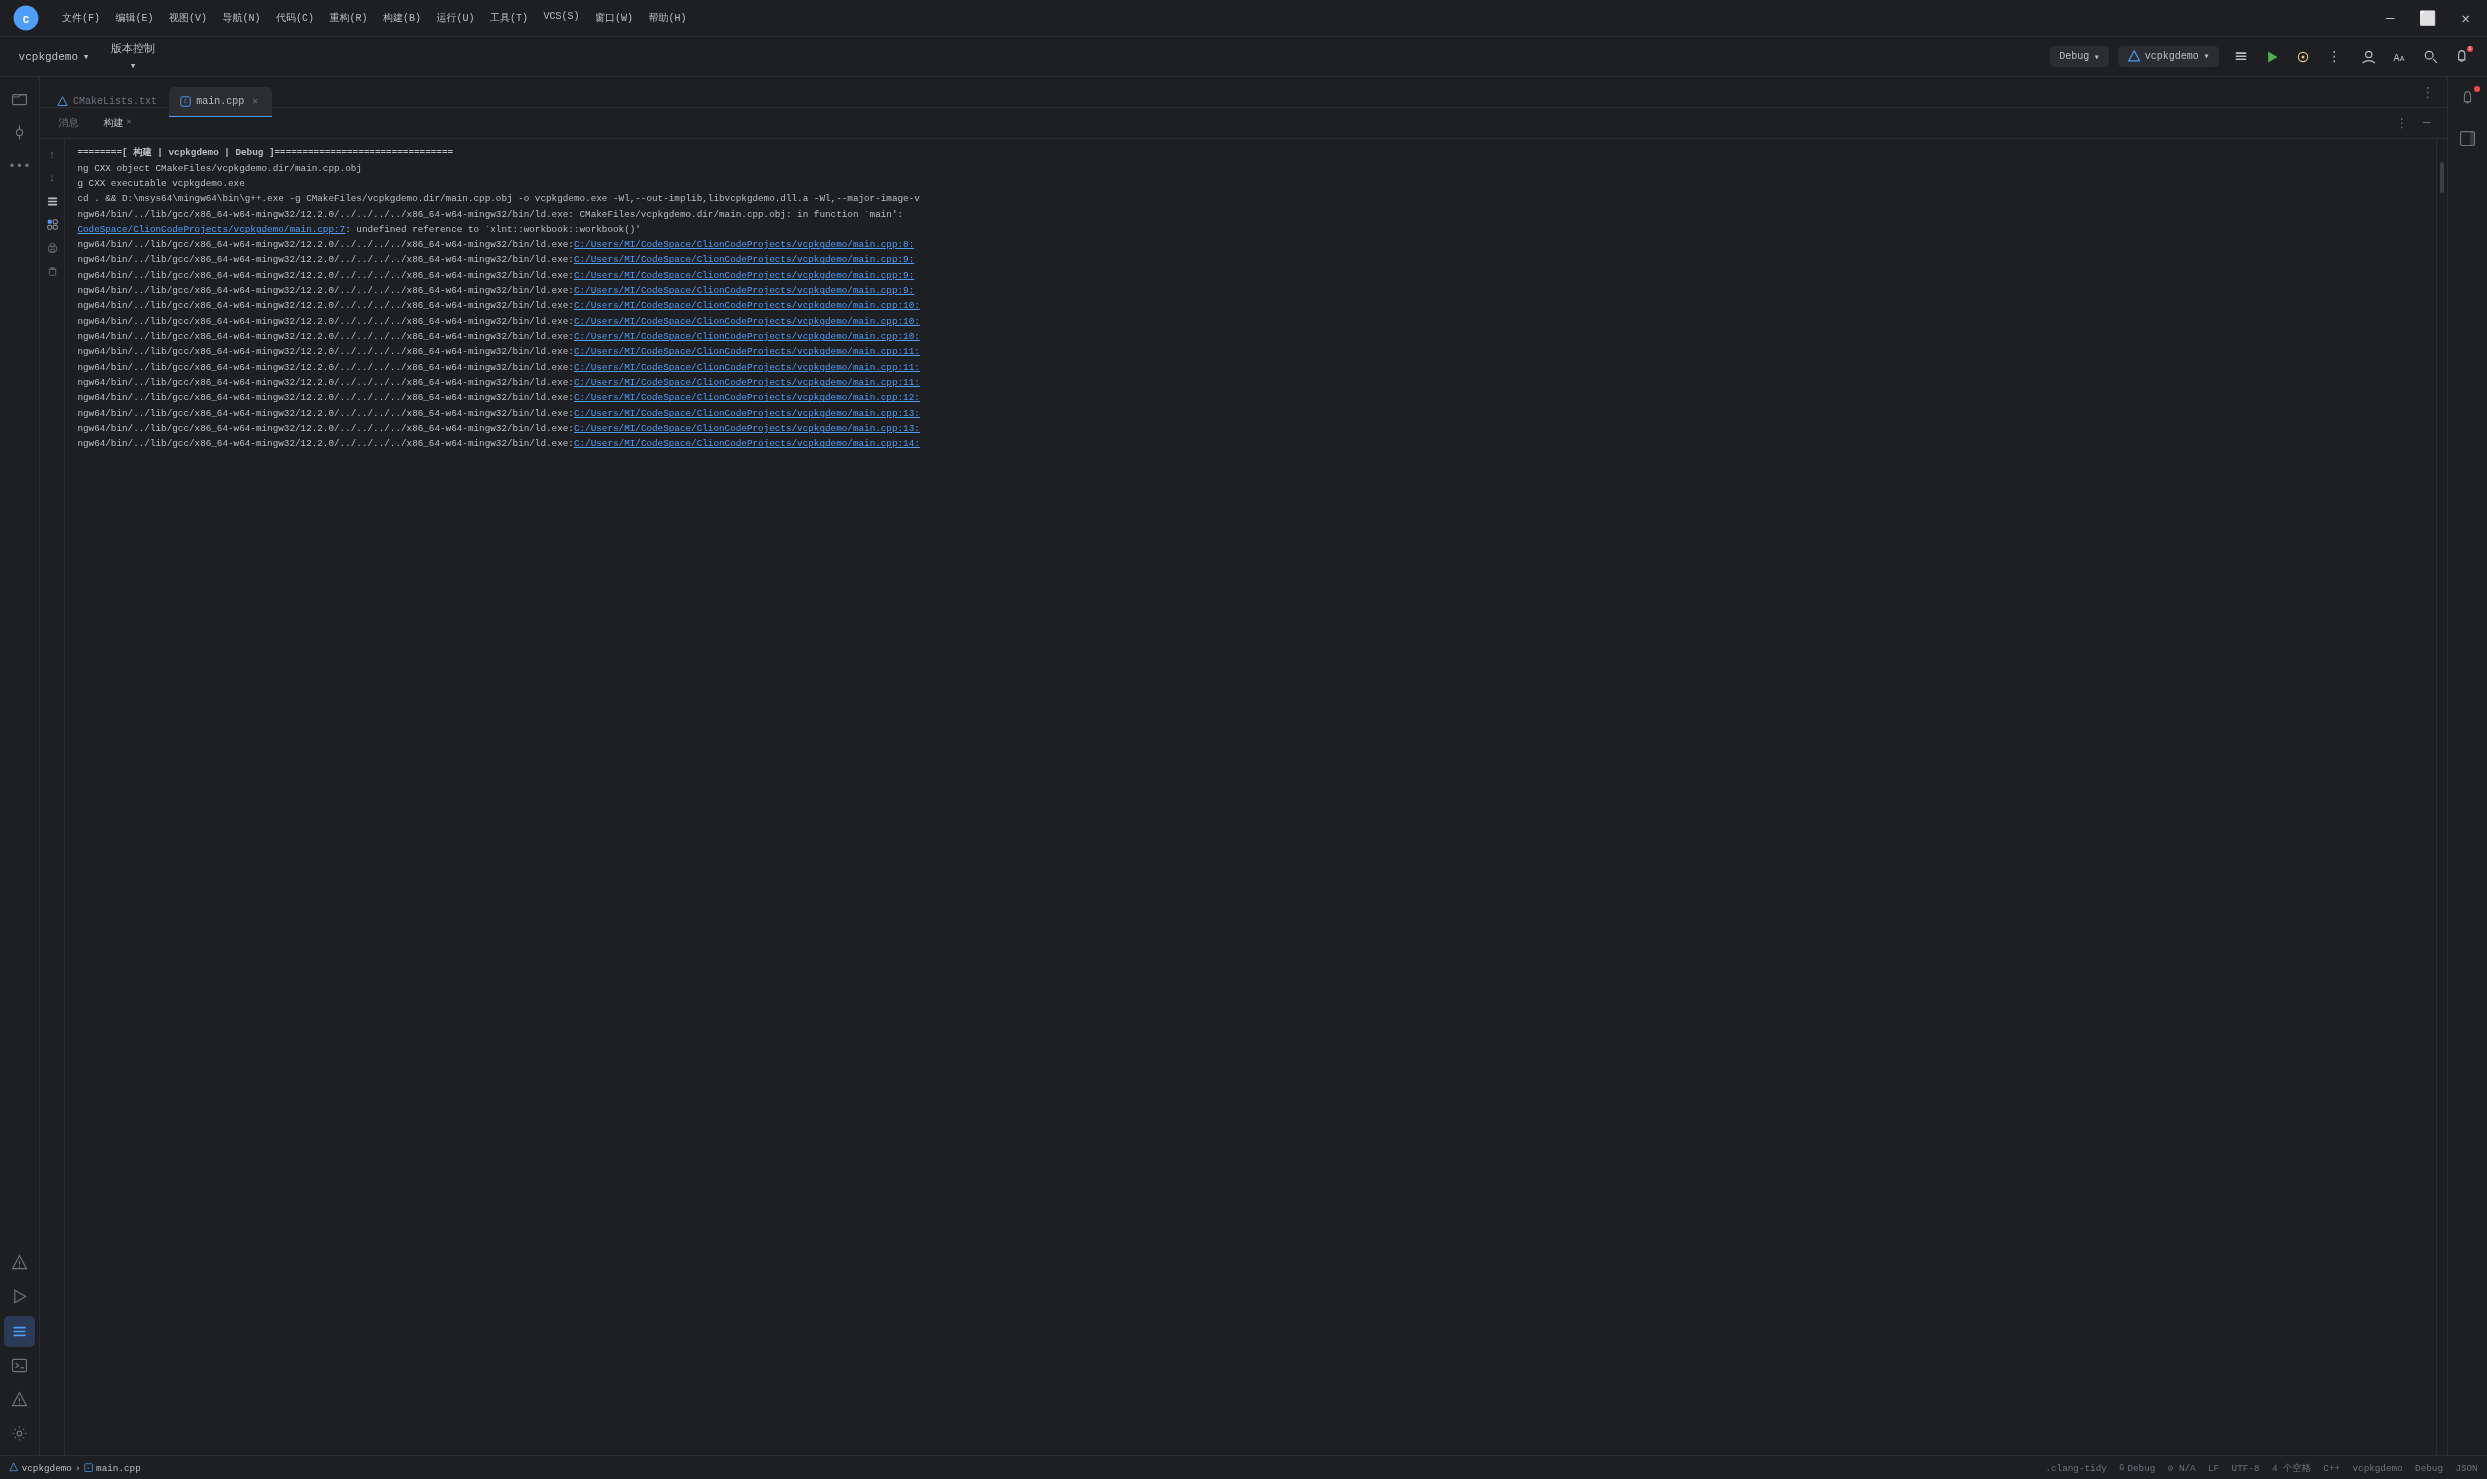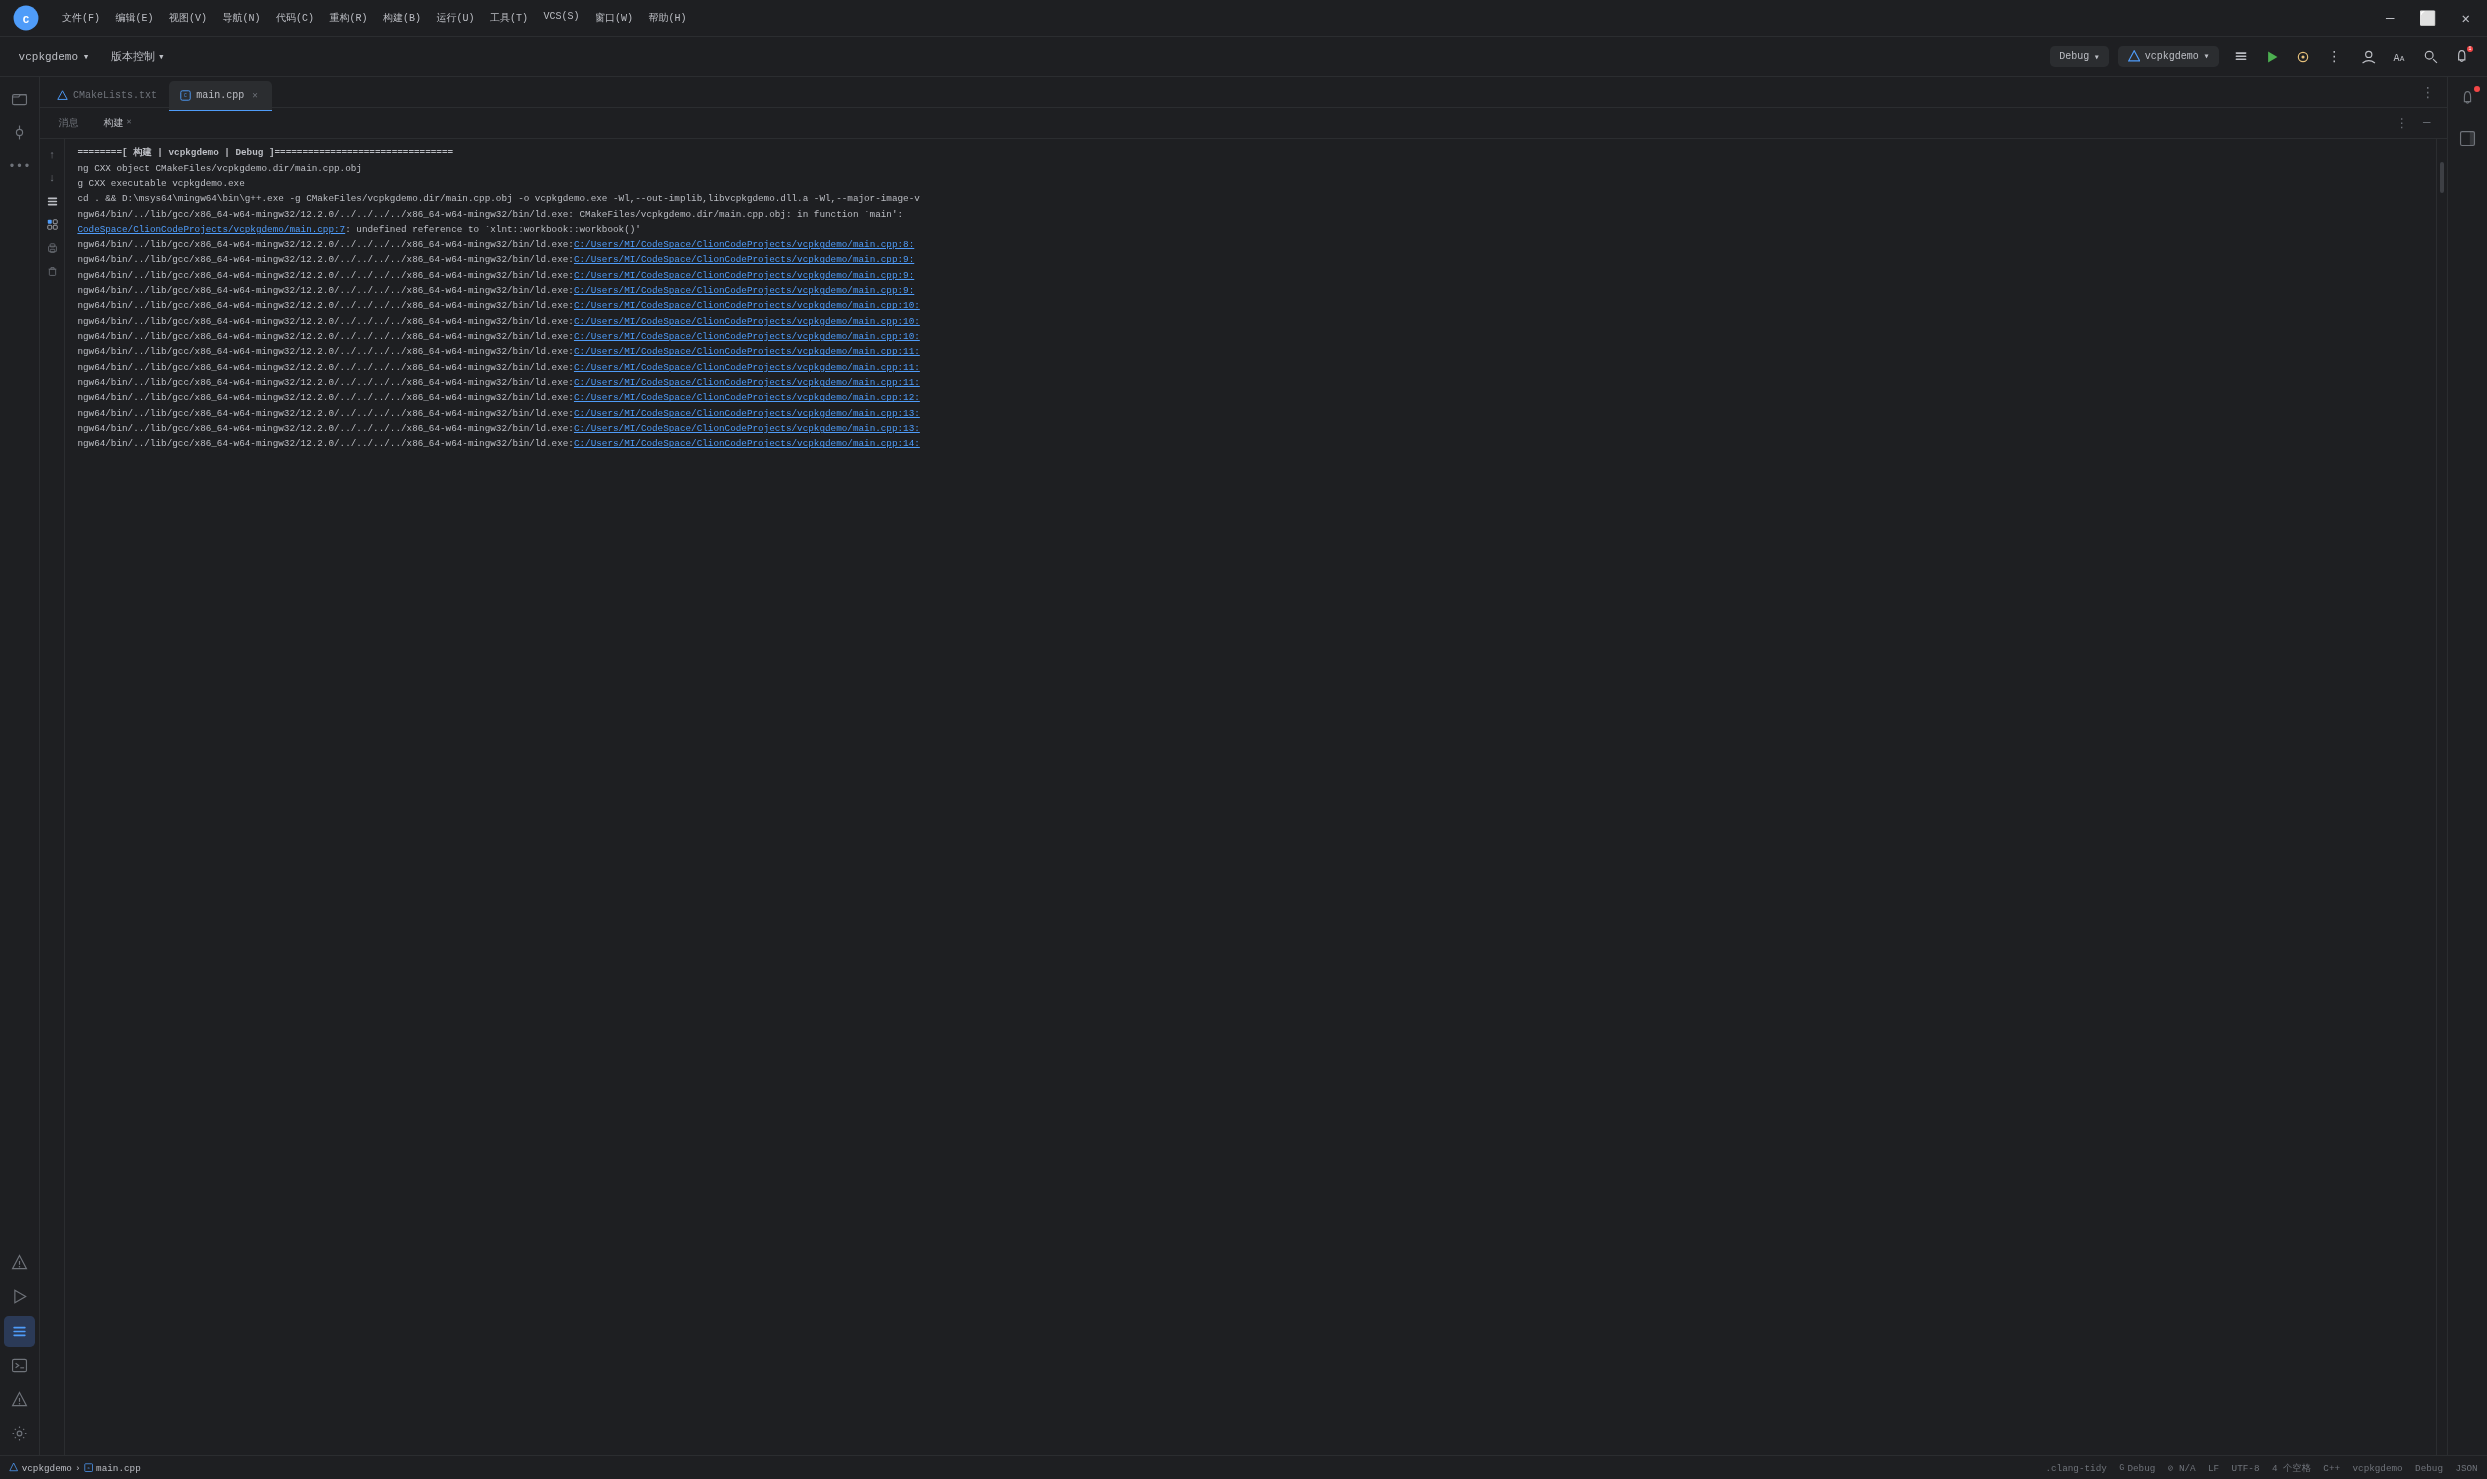--- a/index.html
+++ b/index.html
@@ -77,20 +77,21 @@
     }
     .version-control {
       display: flex;
       align-items: center;
       gap: 3.1px;
       color: #bcbec4;
       font-size: 11px;
       cursor: pointer;
       padding: 3.1px 6.2px;
       border-radius: 3.1px;
+      flex-direction: column;
     }
     .toolbar-spacer { flex: 1; }
     .debug-selector {
       display: flex;
       align-items: center;
       gap: 4.7px;
       background: #2b2d30;
       padding: 4.7px 9.3px;
       border-radius: 4.7px;
       cursor: pointer;
@@ -186,21 +187,21 @@
       display: flex;
       align-items: center;
       gap: 4.7px;
       padding: 0 11px;
       cursor: pointer;
       border-radius: 4.7px 4.7px 0 0;
       color: #6f737a;
       font-size: 10px;
       border-bottom: 1.6px solid transparent;
       position: relative;
-      top: 4px;
+      top: 10px;
     }
     .editor-tab.active {
       color: #bcbec4;
       background: #2b2d30;
       border-bottom: 1.6px solid #4f9cf9;
     }
     .tab-close {
       font-size: 9.3px;
       color: #6f737a;
       width: 12.4px;

